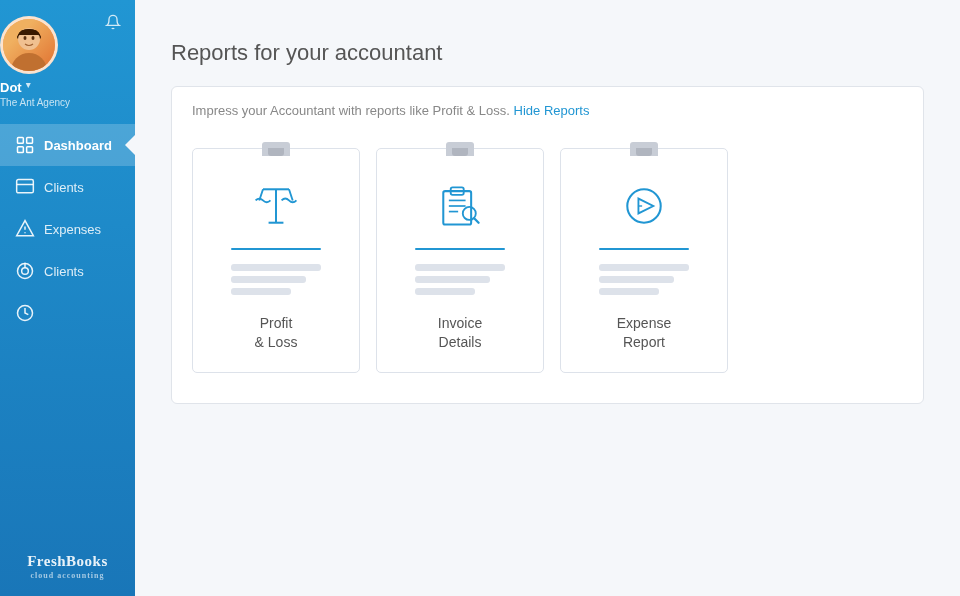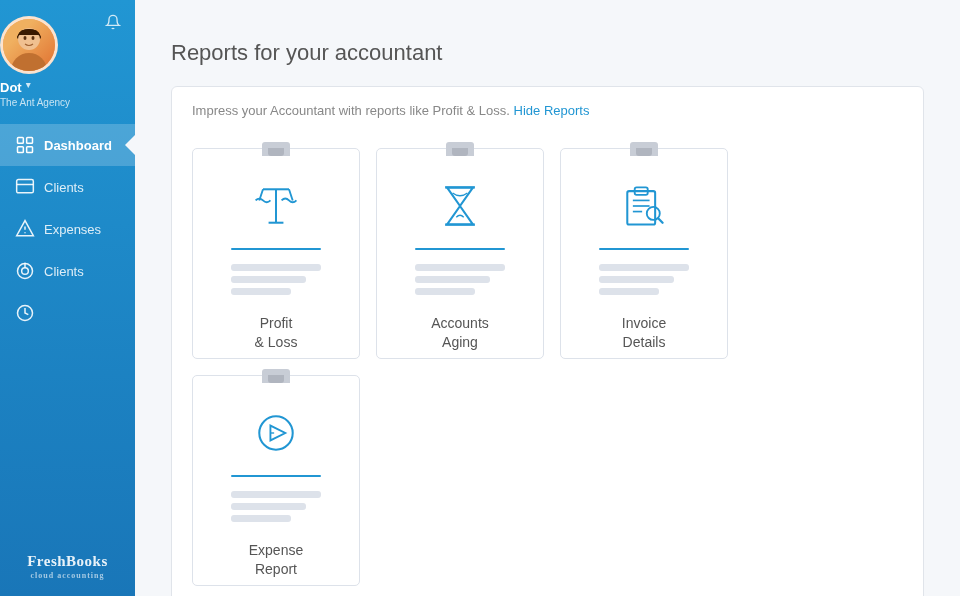--- a/index.html
+++ b/index.html
@@ -204,21 +204,21 @@
 
     .report-card {
       width: 168px;
       min-height: 190px;
       background: #fff;
       border: 1px solid #dde2ea;
       border-radius: 5px;
       display: flex;
       flex-direction: column;
       align-items: center;
-      padding: 0 0 6px 0;
+      padding: 0 0 20px 0;
       cursor: pointer;
       transition: box-shadow 0.15s;
       position: relative;
     }
 
     .card-clip {
       width: 28px;
       height: 14px;
       background: #c8cdd6;
       border-radius: 3px 3px 0 0;
@@ -418,40 +418,20 @@
         <div class="card-divider"></div>
         <div class="card-lines">
           <div class="card-line" style="width:90px;"></div>
           <div class="card-line" style="width:75px;"></div>
           <div class="card-line" style="width:60px;"></div>
         </div>
         <div class="card-label">Profit<br>&amp; Loss</div>
       </div>
 
 
-      <div class="report-card">
-        <div class="card-clip"></div>
-        <div class="card-icon">
-          <svg viewBox="0 0 56 56" fill="none" xmlns="http://www.w3.org/2000/svg">
-
-            <path d="M14 8 L42 8 L28 28 L42 48 L14 48 L28 28 Z" stroke="#2196d3" stroke-width="2.2" fill="none"></path>
-            <line x1="12" y1="8" x2="44" y2="8" stroke="#2196d3" stroke-width="2.5"></line>
-            <line x1="12" y1="48" x2="44" y2="48" stroke="#2196d3" stroke-width="2.5"></line>
-            <path d="M20 14 Q28 20 36 14" stroke="#2196d3" stroke-width="1.5" fill="none"></path>
-            <path d="M24 40 Q28 36 32 40" stroke="#2196d3" stroke-width="1.5" fill="none"></path>
-          </svg>
-        </div>
-        <div class="card-divider"></div>
-        <div class="card-lines">
-          <div class="card-line" style="width:90px;"></div>
-          <div class="card-line" style="width:75px;"></div>
-          <div class="card-line" style="width:60px;"></div>
-        </div>
-        <div class="card-label">Accounts<br>Aging</div>
-      </div>
 
       <div class="report-card">
         <div class="card-clip"></div>
         <div class="card-icon">
           <svg viewBox="0 0 56 56" fill="none" xmlns="http://www.w3.org/2000/svg">
 
             <rect x="10" y="12" width="30" height="36" rx="2" stroke="#2196d3" stroke-width="2.2"></rect>
             <rect x="18" y="8" width="14" height="8" rx="2" stroke="#2196d3" stroke-width="2"></rect>
             <line x1="16" y1="22" x2="34" y2="22" stroke="#2196d3" stroke-width="1.8"></line>
             <line x1="16" y1="28" x2="34" y2="28" stroke="#2196d3" stroke-width="1.8"></line>

